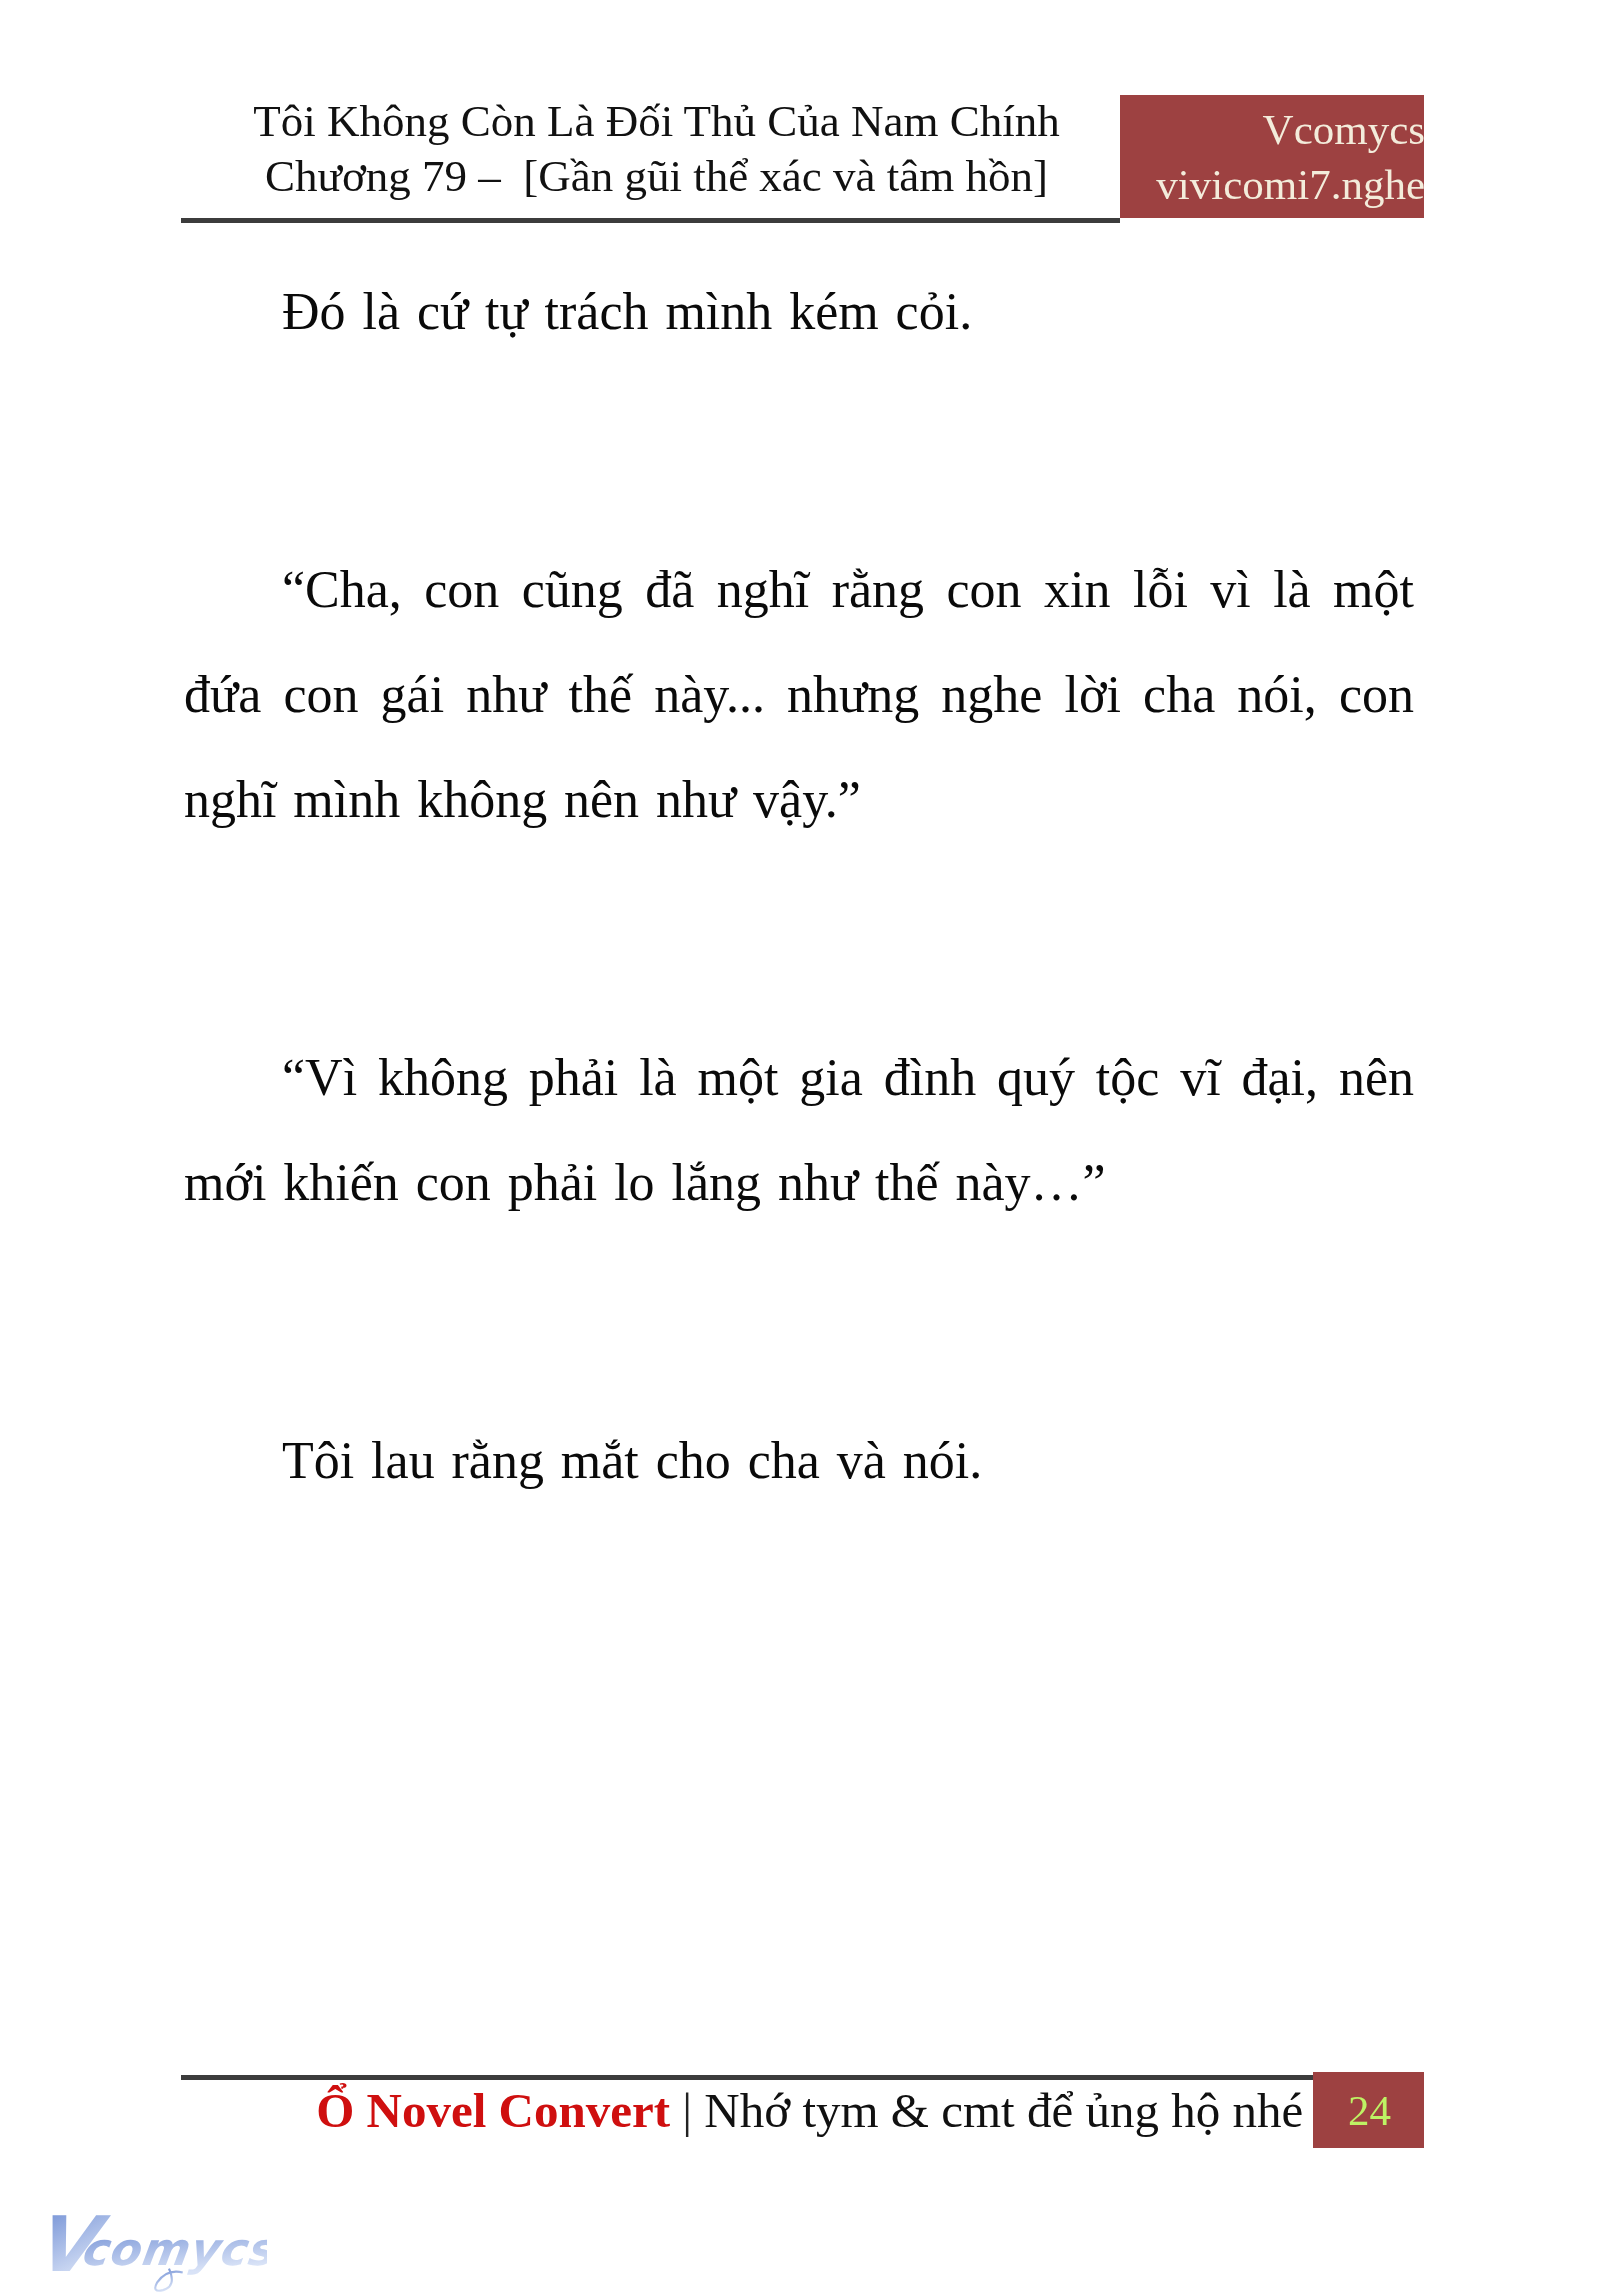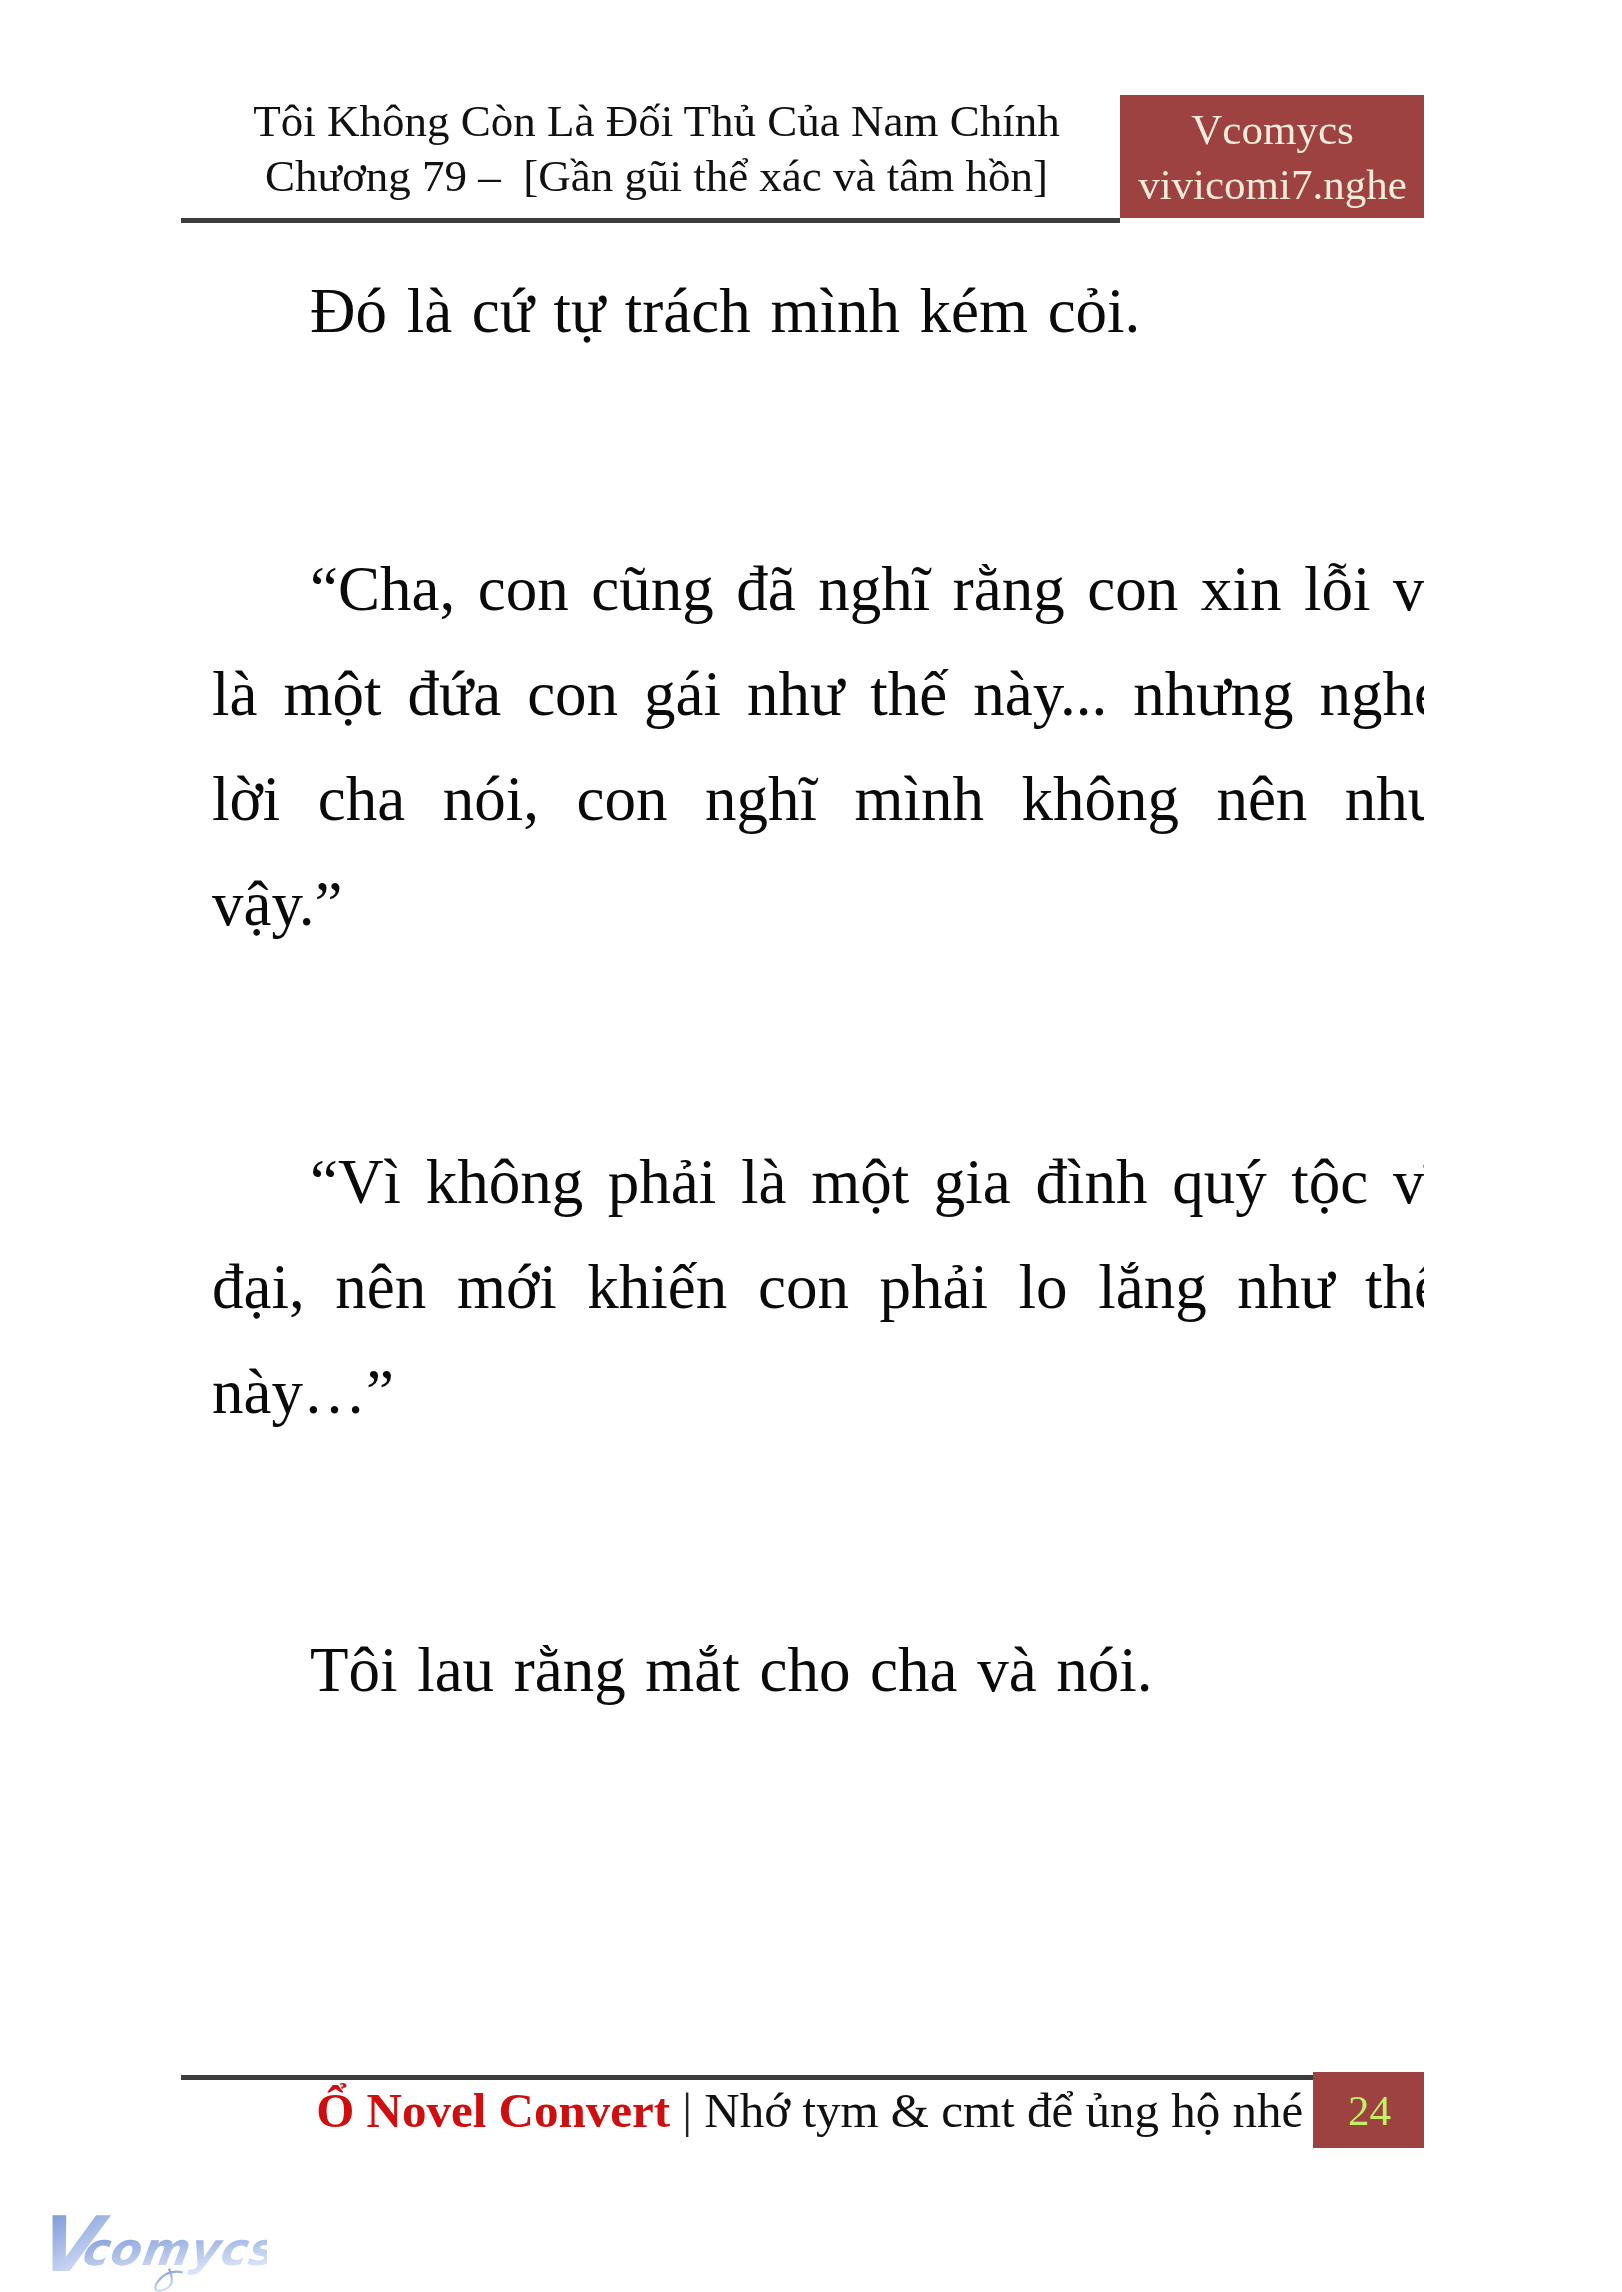--- a/index.html
+++ b/index.html
@@ -15,32 +15,32 @@
   
   .header-title{
     position:absolute;left:196px;top:94px;width:921px;
     text-align:center;
     font-size:45px;line-height:55px;color:#111;
   }
   .header-title .line2{white-space:pre-wrap;}
   .header-badge{
     position:absolute;left:1120px;top:95px;width:305px;height:123px;
     background:#9d4141;
-    display:flex;flex-direction:column;align-items:center;justify-content:center;
+    display:flex;flex-direction:column;align-items:flex-end;justify-content:center;
     color:#f3ecdb;font-size:43px;line-height:55px;text-align:center;
   }
   .header-rule{
     position:absolute;left:181px;top:218px;width:939px;height:4.9px;
     background:#3c3c3c;
   }
 
   
   .body-text{
-    position:absolute;left:212px;top:259px;width:1230px;
-    font-size:63px;line-height:105px;
+    position:absolute;left:184px;top:259px;width:1230px;
+    font-size:52px;line-height:105px;
     word-spacing:3.9px;
   }
   .body-text p{
     margin:0 0 173px 0;
     text-indent:98px;
     text-align:justify;
   }
 
   
   .footer-rule{

